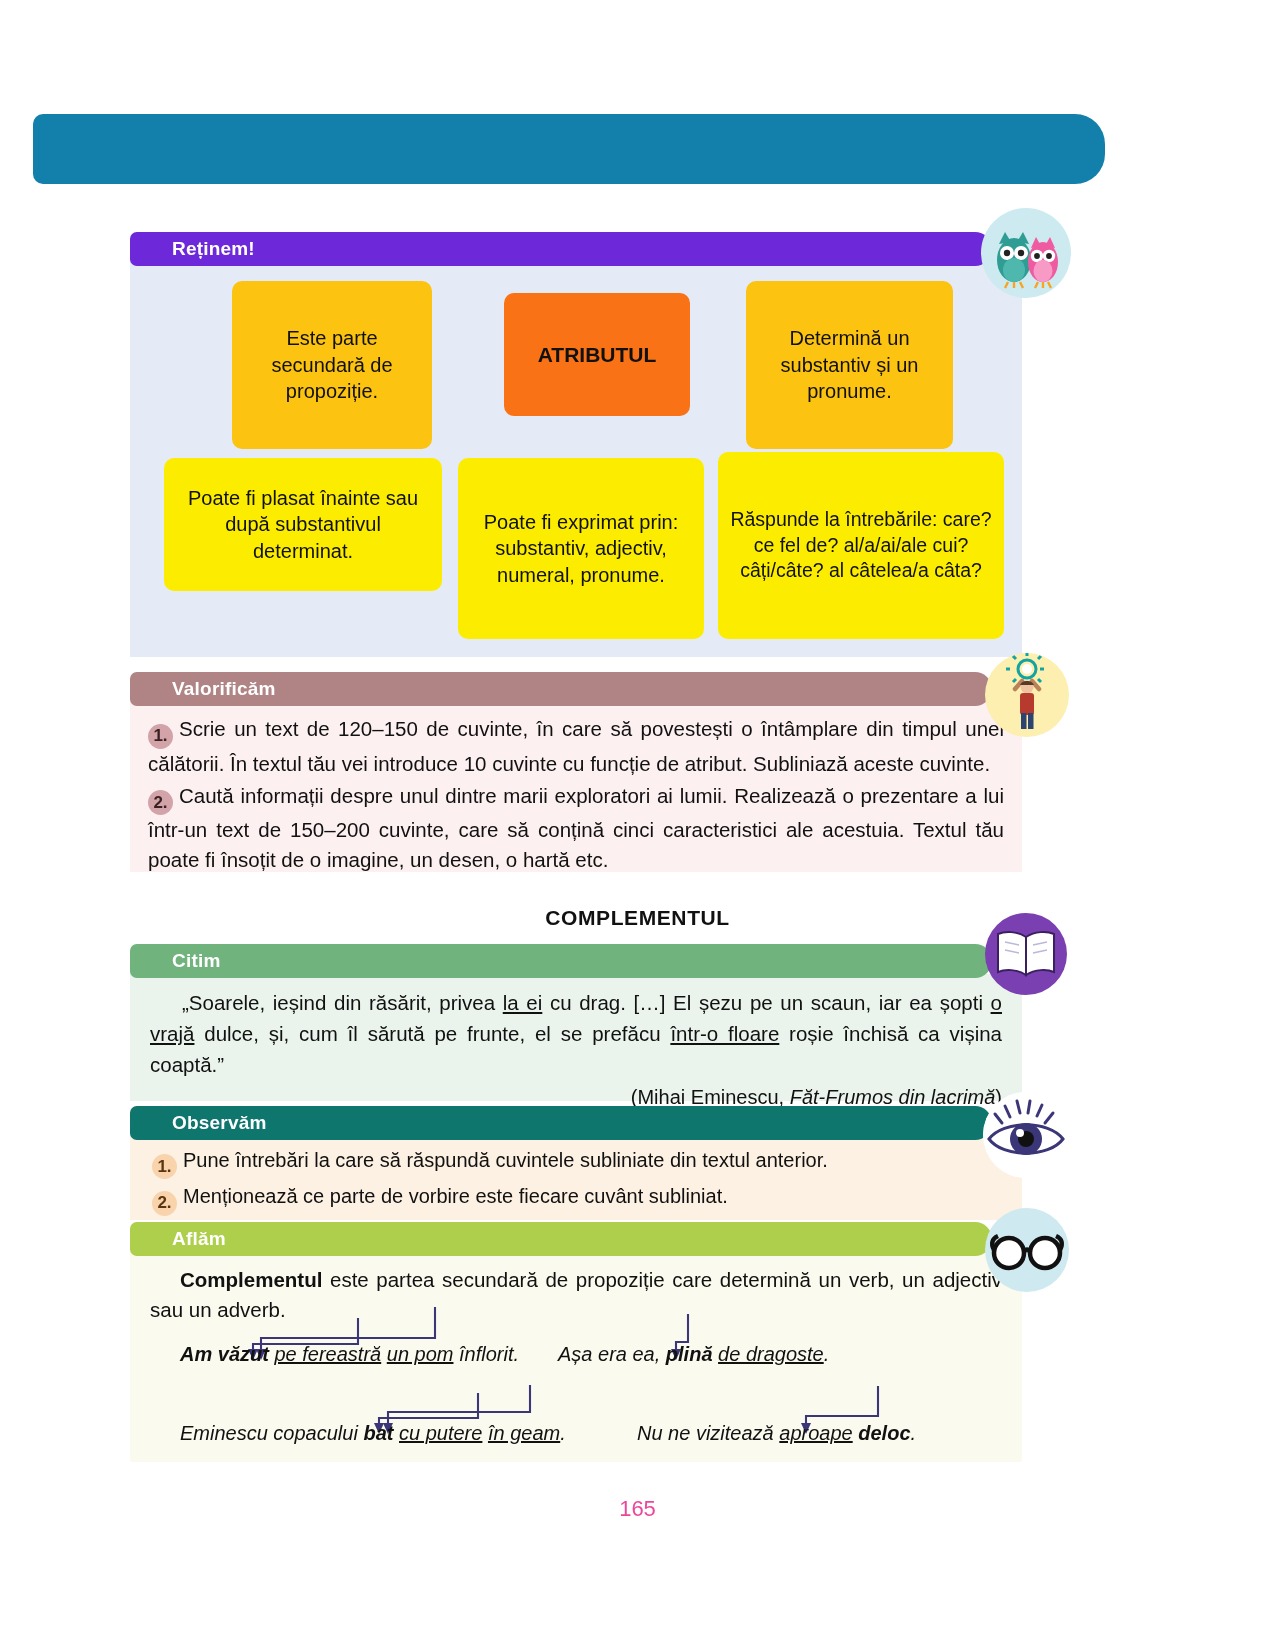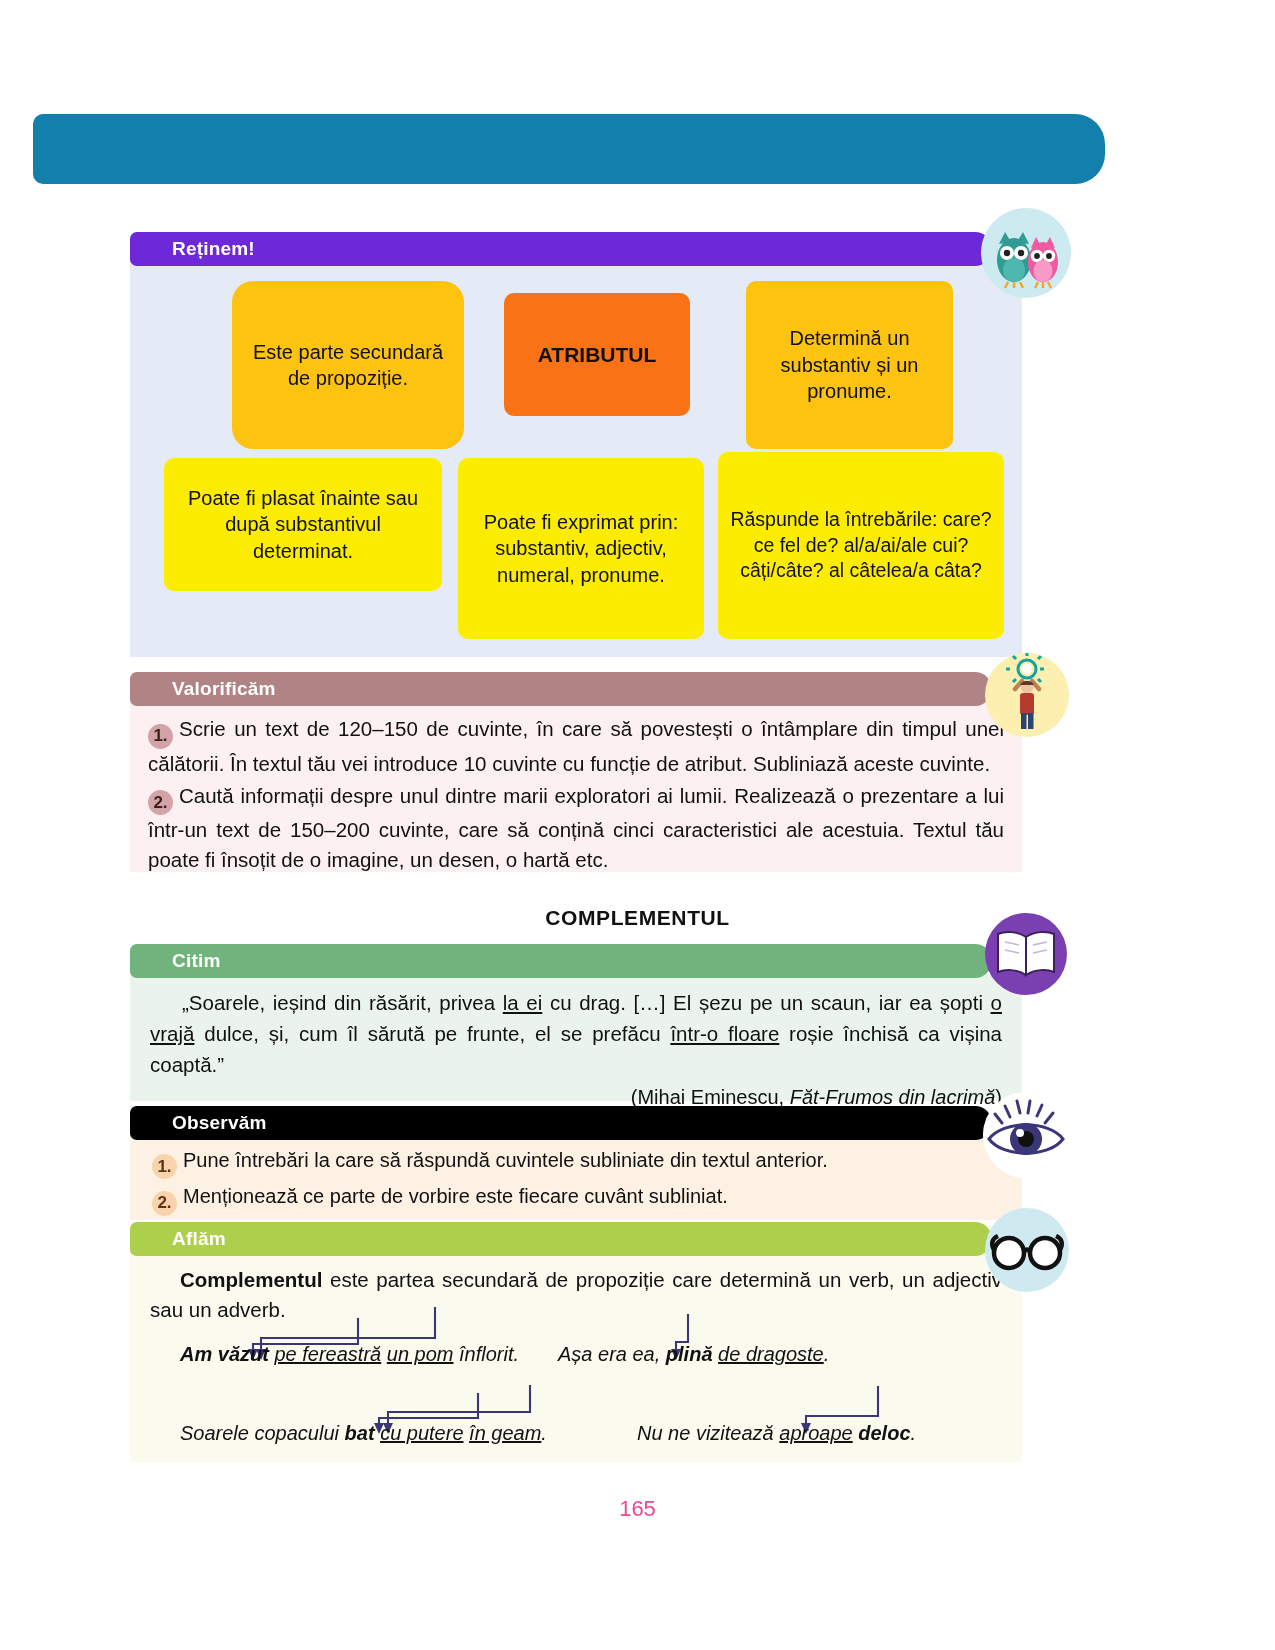--- a/index.html
+++ b/index.html
@@ -60,21 +60,21 @@
   #complementul-title{
     position:absolute;left:0;top:906px;width:1275px;text-align:center;
     font-size:21px;font-weight:bold;letter-spacing:.6px;
   }
 
   
   #citim-header{left:130px;top:944px;width:862px;background:#71b37d;align-items:center;}
   #citim-body{left:130px;top:974px;width:892px;height:127px;background:#eaf4ec;}
 
   
-  #observam-header{left:130px;top:1106px;width:862px;background:#000000;}
+  #observam-header{left:130px;top:1106px;width:862px;background:#0f766e;}
   #observam-body{left:130px;top:1136px;width:892px;height:84px;background:#fdf1e3;}
 
   
   #aflam-header{left:130px;top:1222px;width:862px;background:#aecf4b;}
   #aflam-body{left:130px;top:1252px;width:892px;height:210px;background:#fbfaef;}
 
   .quote{font-size:20.5px;line-height:1.5;text-align:justify;}
   .u{text-decoration:underline;}
   .src{font-size:20px;text-align:right;margin-top:4px;}
   .ital{font-style:italic;}
@@ -135,21 +135,21 @@
           <circle cx="68" cy="48" r="6.2" fill="#ffffff"></circle>
         <circle cx="56" cy="48" r="2.9" fill="#222"></circle>
           <circle cx="68" cy="48" r="2.9" fill="#222"></circle>
         <path d="M62 52 L58.5 58 L65.5 58 Z" fill="#f6a623"></path>
         <ellipse cx="62" cy="63" rx="9.5" ry="11" fill="#f79ac6"></ellipse>
         <path d="M57 74 l-3 6 M62 74 l0 6 M67 74 l3 6" stroke="#f6a623" stroke-width="2.4" fill="none"></path>
       </g>
     </svg>
   </div>
 
-  <div class="box amber" style="left:232px;top:281px;width:232px;height:168px;border-radius:21px;">
+  <div class="box amber" style="left:232px;top:281px;width:200px;height:168px;">
     <span>Este parte secundară de propoziție.</span>
   </div>
 
   <div class="box teal" style="left:504px;top:293px;width:186px;height:123px;">
     <span>ATRIBUTUL</span>
   </div>
 
   <div class="box amber" style="left:746px;top:281px;width:207px;height:168px;">
     <span>Determină un substantiv și un pronume.</span>
   </div>
@@ -297,21 +297,21 @@
 
   <div class="ex-wrap" style="left:180px;top:1343px;">
     <span class="bi">Am văzut</span><span> </span><span class="ul">pe fereastră</span><span> </span><span class="ul">un pom</span><span> înflorit.</span>
   </div>
 
   <div class="ex-wrap" style="left:558px;top:1343px;">
     <span>Așa era ea, </span><span class="bi">plină</span><span> </span><span class="ul">de dragoste</span><span>.</span>
   </div>
 
   <div class="ex-wrap" style="left:180px;top:1422px;">
-    <span>Soarele copacului </span><span class="bi">bat</span><span> </span><span class="ul">cu putere</span><span> </span><span class="ul">în geam</span><span>.</span>
+    <span>Eminescu copacului </span><span class="bi">bat</span><span> </span><span class="ul">cu putere</span><span> </span><span class="ul">în geam</span><span>.</span>
   </div>
 
   <div class="ex-wrap" style="left:637px;top:1422px;">
     <span>Nu ne vizitează </span><span class="ul">aproape</span><span> </span><span class="bi">deloc</span><span>.</span>
   </div>
 
   <div id="page-number">165</div>
 
 </div>
 

